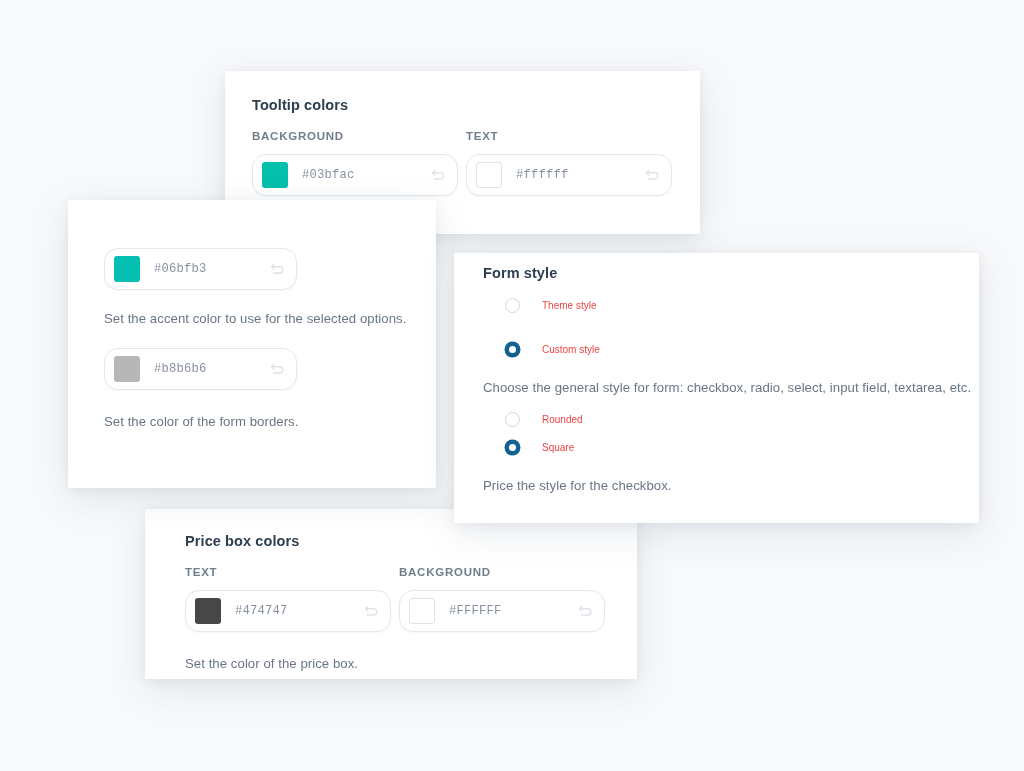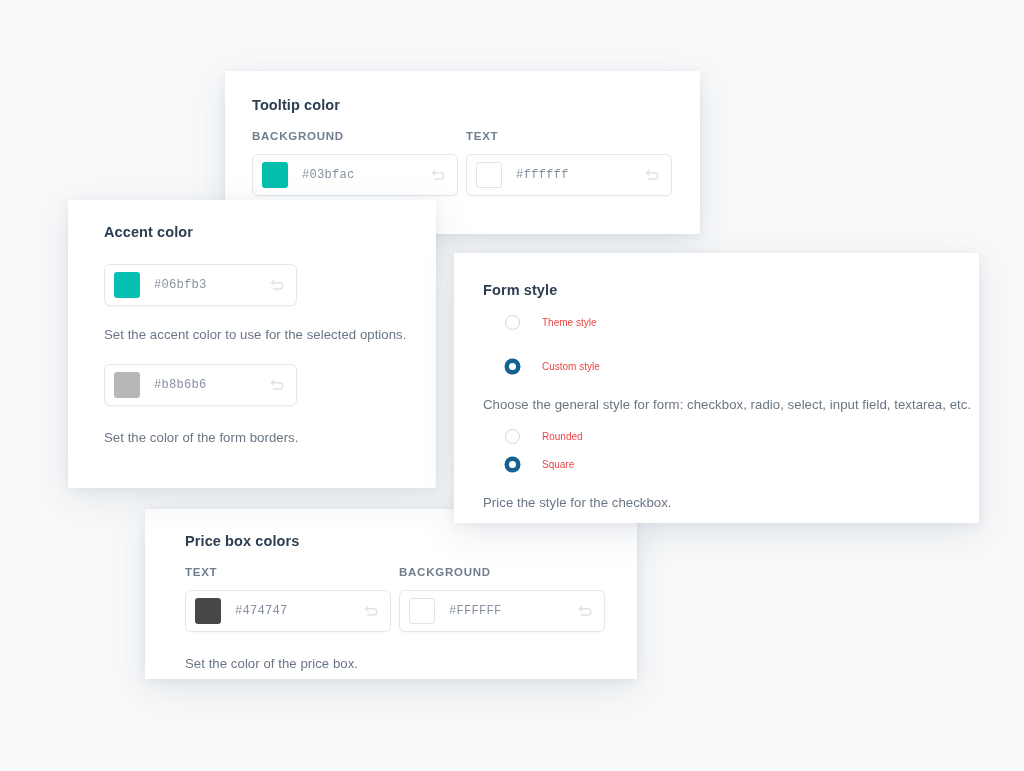--- a/index.html
+++ b/index.html
@@ -47,21 +47,21 @@
     height: 288px;
     padding: 24px 0 0 36px;
     z-index: 3;
   }
 
   #panel-form {
     left: 454px;
     top: 253px;
     width: 525px;
     height: 270px;
-    padding: 29px 0 0 29px;
+    padding: 12px 0 0 29px;
     z-index: 4;
   }
 
   #panel-price {
     left: 145px;
     top: 509px;
     width: 492px;
     height: 170px;
     padding: 24px 0 0 40px;
     z-index: 2;
@@ -88,21 +88,21 @@
     color: #6a7685;
     letter-spacing: 0.05px;
   }
 
   
   .color-field {
     display: flex;
     align-items: center;
     background: #ffffff;
     border: 1px solid #e3e8ed;
-    border-radius: 6px;
+    border-radius: 14px;
     height: 42px;
     padding: 0 10px 0 9px;
     box-shadow: 0 1px 2px rgba(70, 92, 115, 0.05);
   }
 
   .swatch {
     width: 26px;
     height: 26px;
     border-radius: 3px;
     flex: 0 0 auto;
@@ -169,21 +169,21 @@
     gap: 8px;
   }
   .two-col > .col { flex: 1 1 0; }
 </style>
 </head>
 <body>
 
 <div class="stage">
 
   <section class="panel" id="panel-tooltip">
-    <div class="panel-title">Tooltip color</div>
+    <div class="panel-title">Tooltip colors</div>
 
     <div class="two-col" style="margin-top:17px;">
       <div class="col">
         <div class="field-label">BACKGROUND</div>
         <div class="color-field" style="margin-top:12px;">
           <span class="swatch" style="background:#03bfac;"></span>
           <span class="hex-value">#03bfac</span>
           <span class="reset-icon">
             <svg viewBox="0 0 20 20" fill="none" stroke="currentColor" stroke-width="1.6" stroke-linecap="round" stroke-linejoin="round">
               <path d="M4 7.5h9a3.5 3.5 0 0 1 0 7H6"></path>
@@ -203,21 +203,20 @@
               <path d="M4 7.5h9a3.5 3.5 0 0 1 0 7H6"></path>
               <path d="M6.6 4.9 4 7.5l2.6 2.6"></path>
             </svg>
           </span>
         </div>
       </div>
     </div>
   </section>
 
   <section class="panel" id="panel-accent">
-    <div class="panel-title">Accent color</div>
 
     <div class="color-field" style="width:193px; margin-top:24px;">
       <span class="swatch" style="background:#06bfb3;"></span>
       <span class="hex-value">#06bfb3</span>
       <span class="reset-icon">
         <svg viewBox="0 0 20 20" fill="none" stroke="currentColor" stroke-width="1.6" stroke-linecap="round" stroke-linejoin="round">
           <path d="M4 7.5h9a3.5 3.5 0 0 1 0 7H6"></path>
           <path d="M6.6 4.9 4 7.5l2.6 2.6"></path>
         </svg>
       </span>

